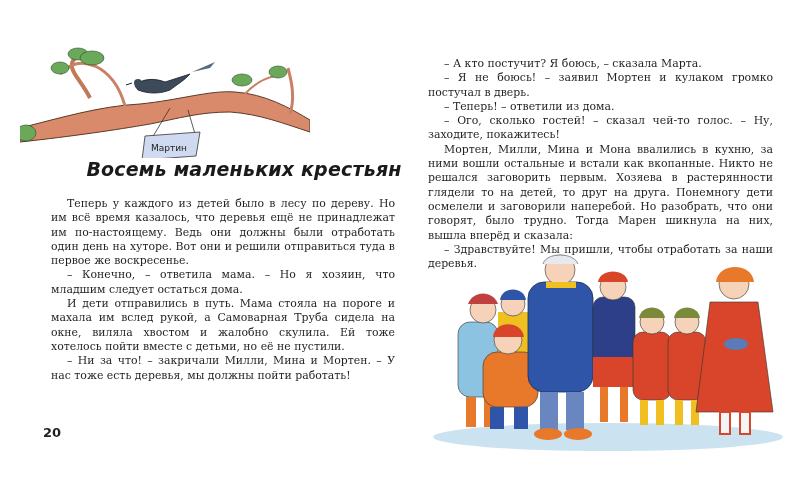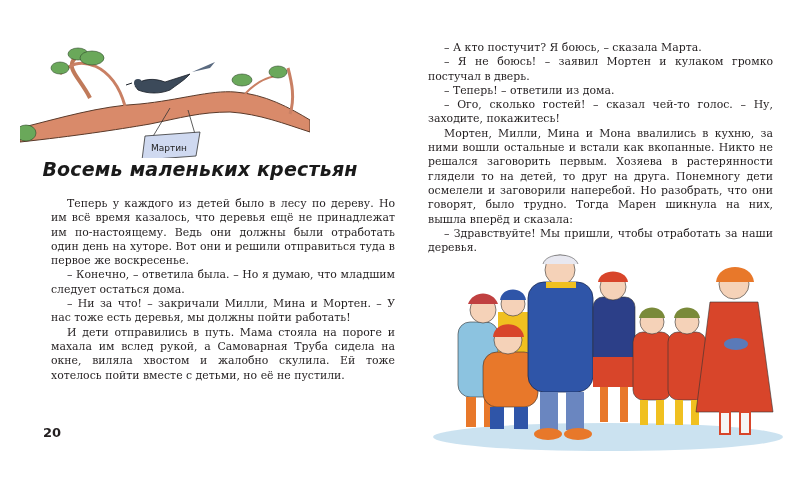--- a/index.html
+++ b/index.html
@@ -1,21 +1,21 @@
 <!DOCTYPE html>
 <html><head>
 <meta charset="utf-8">
 <style>
   html, body { margin:0; padding:0; background:#ffffff; }
   body { width:800px; height:482px; position:relative; overflow:hidden; font-family:"DejaVu Serif", serif; color:#231f20; }
   .page { position:absolute; top:0; height:482px; }
   .page-left { left:0; width:400px; }
   .page-right { left:400px; width:400px; }
   .branch-art { position:absolute; left:20px; top:28px; width:290px; height:130px; }
-  .chapter-title { position:absolute; left:0; width:400px; top:158px; text-align:center; font-family:"DejaVu Sans", sans-serif; font-size:19px; font-weight:bold; letter-spacing:0.2px; font-style:italic; color:#1a1a1a; }
+  .chapter-title { position:absolute; left:0; width:400px; top:158px; text-align:center; font-family:"DejaVu Sans", sans-serif; font-size:19px; font-weight:bold; letter-spacing:0.2px; font-style:italic; color:#1a1a1a;padding-left:44px; }
   .text-block { position:absolute; font-size:10.9px; line-height:14.3px; text-align:justify; }
   .left-text { left:51px; top:197px; width:344px; }
   .right-text { left:428px; top:41px; width:345px; }
   .para { margin:0; text-indent:16px; }
   .page-number { position:absolute; left:43px; top:425px; font-family:"DejaVu Sans", sans-serif; font-size:13px; font-weight:bold; }
   .kids-art { position:absolute; left:428px; top:252px; width:360px; height:205px; }
 </style>
 </head>
 <body>
 
@@ -50,31 +50,31 @@
     <g>
       <path d="M125,108 L180,104 L176,128 L122,132 Z" fill="#cfd9f0" stroke="#333" stroke-width="0.8"></path>
       <text x="131" y="123" font-family="DejaVu Sans, sans-serif" font-size="9" fill="#222">Мартин</text>
     </g>
   </svg>
 
   <div class="chapter-title">Восемь маленьких крестьян</div>
 
   <div class="text-block left-text">
     <p class="para">Теперь у каждого из детей было в лесу по дереву. Но им всё время казалось, что деревья ещё не принадлежат им по-настоящему. Ведь они должны были отработать один день на хуторе. Вот они и решили отправиться туда в первое же воскресенье.</p>
-    <p class="para">– Конечно, – ответила была. – Но я думаю, что младшим следует остаться дома.</p>
+    <p class="para">– Конечно, – ответила мама. – Но я хозяин, что младшим следует остаться дома.</p>
+    <p class="para">И дети отправились в путь. Мама стояла на пороге и махала им вслед рукой, а Самоварная Труба сидела на окне, виляла хвостом и жалобно скулила. Ей тоже хотелось пойти вместе с детьми, но её не пустили.</p>
     <p class="para">– Ни за что! – закричали Милли, Мина и Мортен. – У нас тоже есть деревья, мы должны пойти работать!</p>
-    <p class="para">И дети отправились в путь. Мама стояла на пороге и махала им вслед рукой, а Самоварная Труба сидела на окне, виляла хвостом и жалобно скулила. Ей тоже хотелось пойти вместе с детьми, но её не пустили.</p>
 
   </div>
 
   <div class="page-number">20</div>
 </div>
 
 <div class="page page-right">
-  <div class="text-block right-text" style="left:28px;">
+  <div class="text-block right-text" style="left:28px;margin-top:16px;">
     <p class="para">– А кто постучит? Я боюсь, – сказала Марта.</p>
     <p class="para">– Я не боюсь! – заявил Мортен и кулаком громко постучал в дверь.</p>
     <p class="para">– Теперь! – ответили из дома.</p>
     <p class="para">– Ого, сколько гостей! – сказал чей-то голос. – Ну, заходите, покажитесь!</p>
     <p class="para">Мортен, Милли, Мина и Мона ввалились в кухню, за ними вошли остальные и встали как вкопанные. Никто не решался заговорить первым. Хозяева в растерянности глядели то на детей, то друг на друга. Понемногу дети осмелели и заговорили наперебой. Но разобрать, что они говорят, было трудно. Тогда Марен шикнула на них, вышла вперёд и сказала:</p>
     <p class="para">– Здравствуйте! Мы пришли, чтобы отработать за наши деревья.</p>
   </div>
 
   <svg class="kids-art" style="left:28px;" viewBox="0 0 360 205">
 

